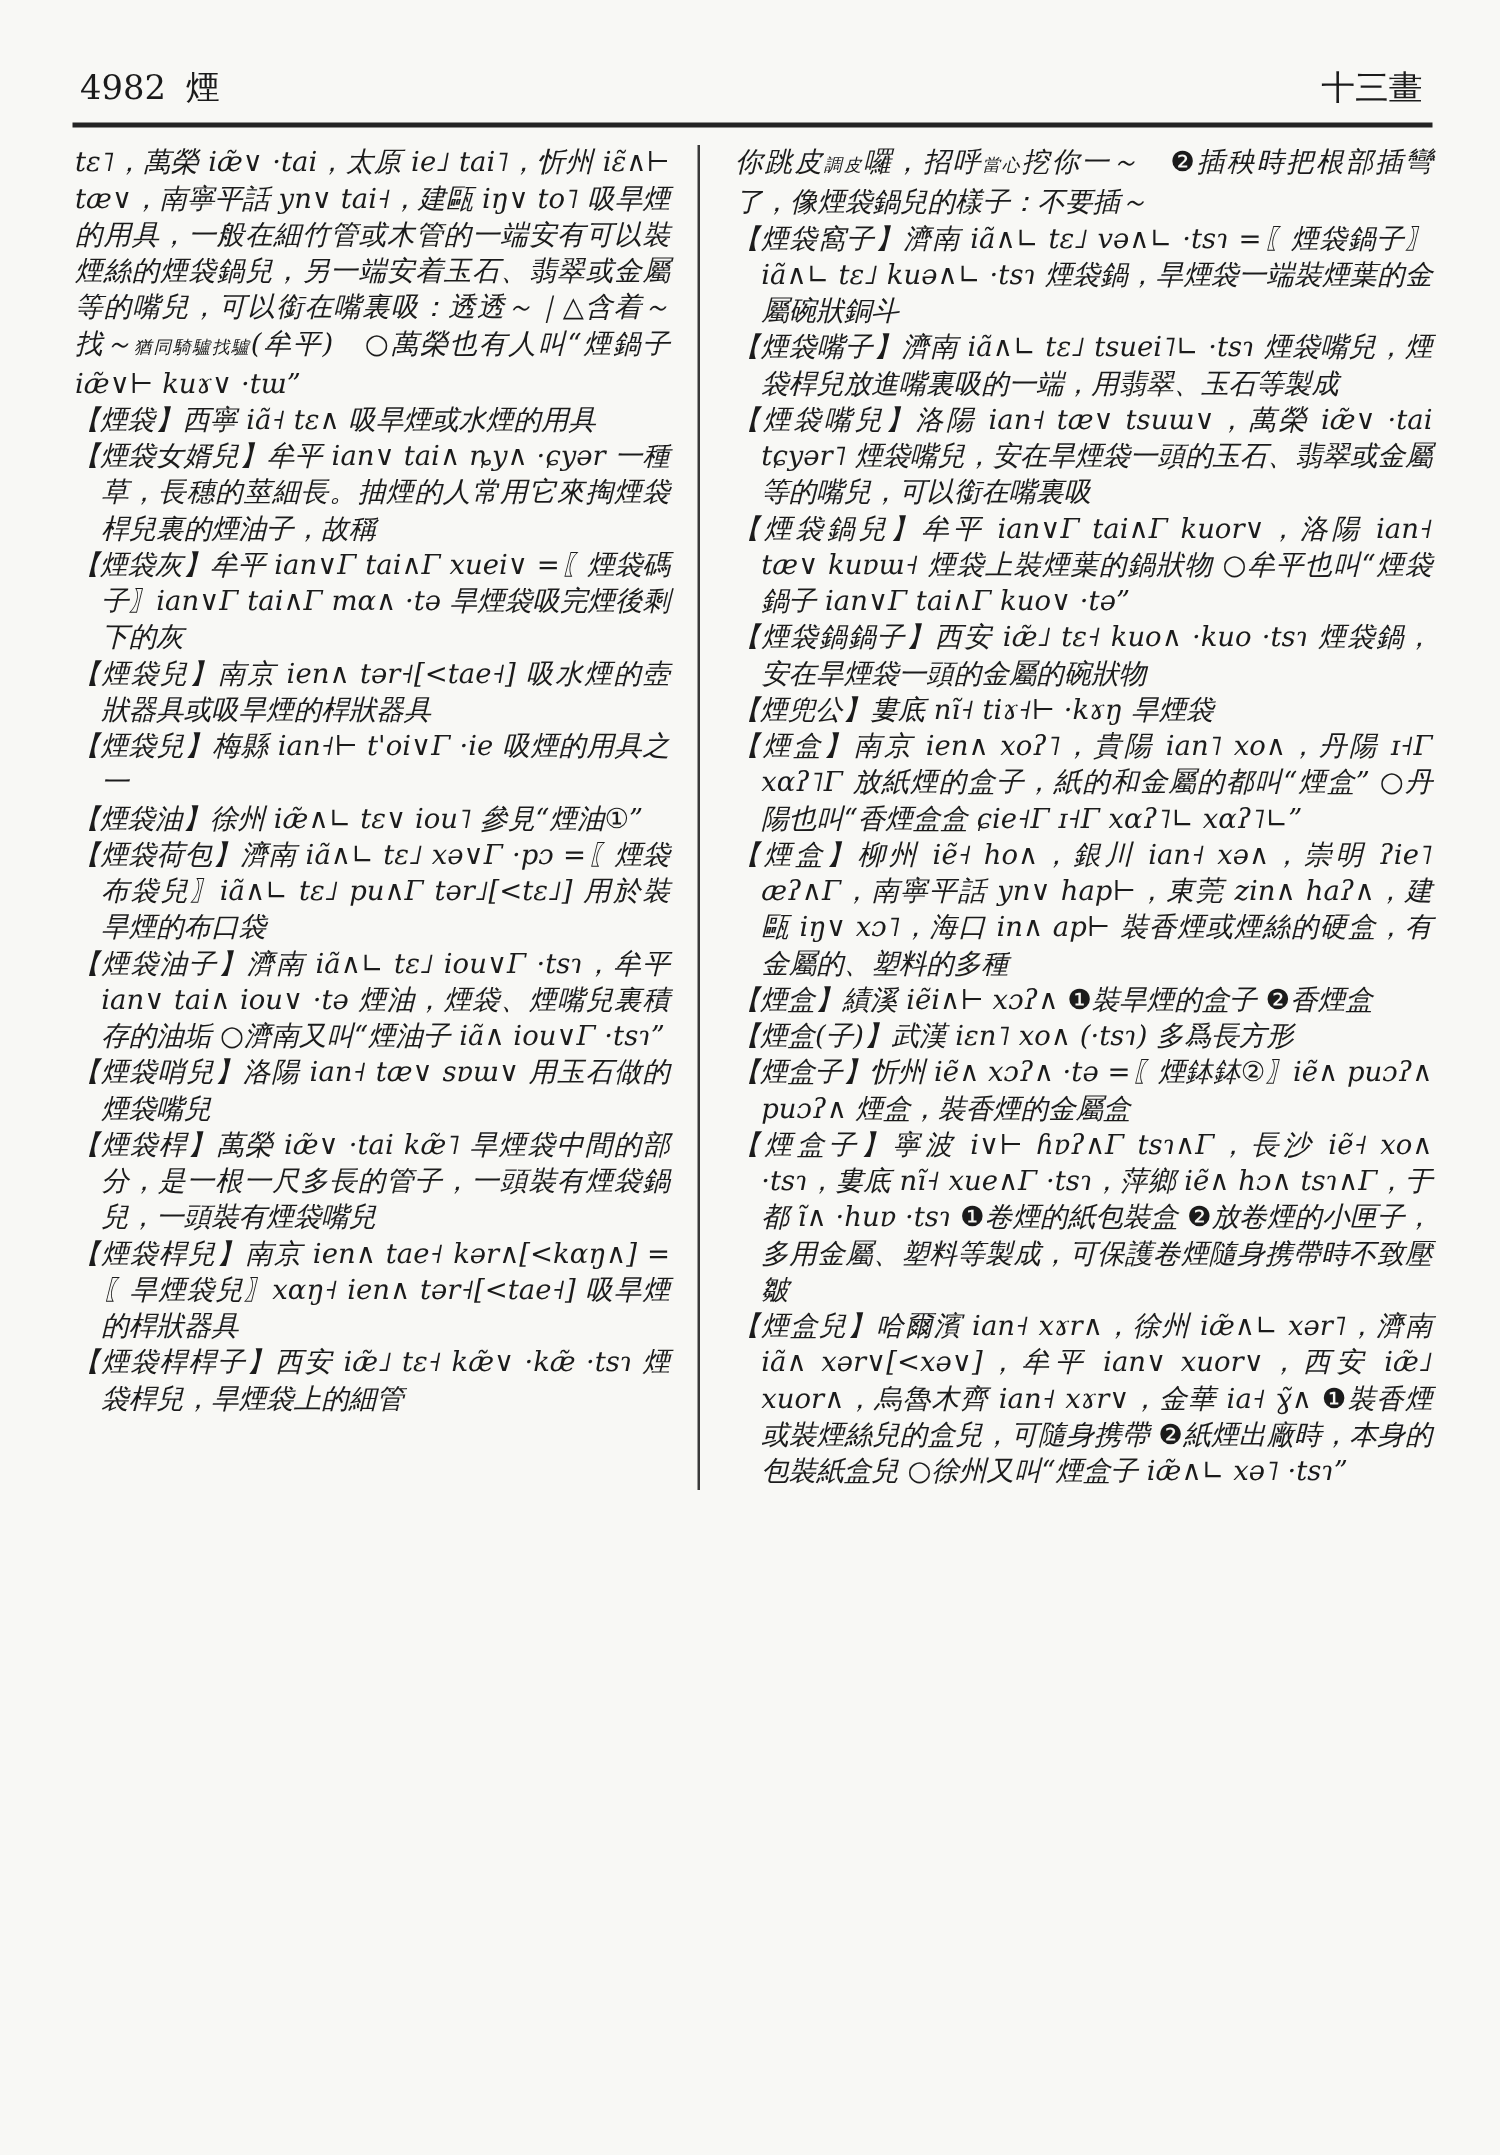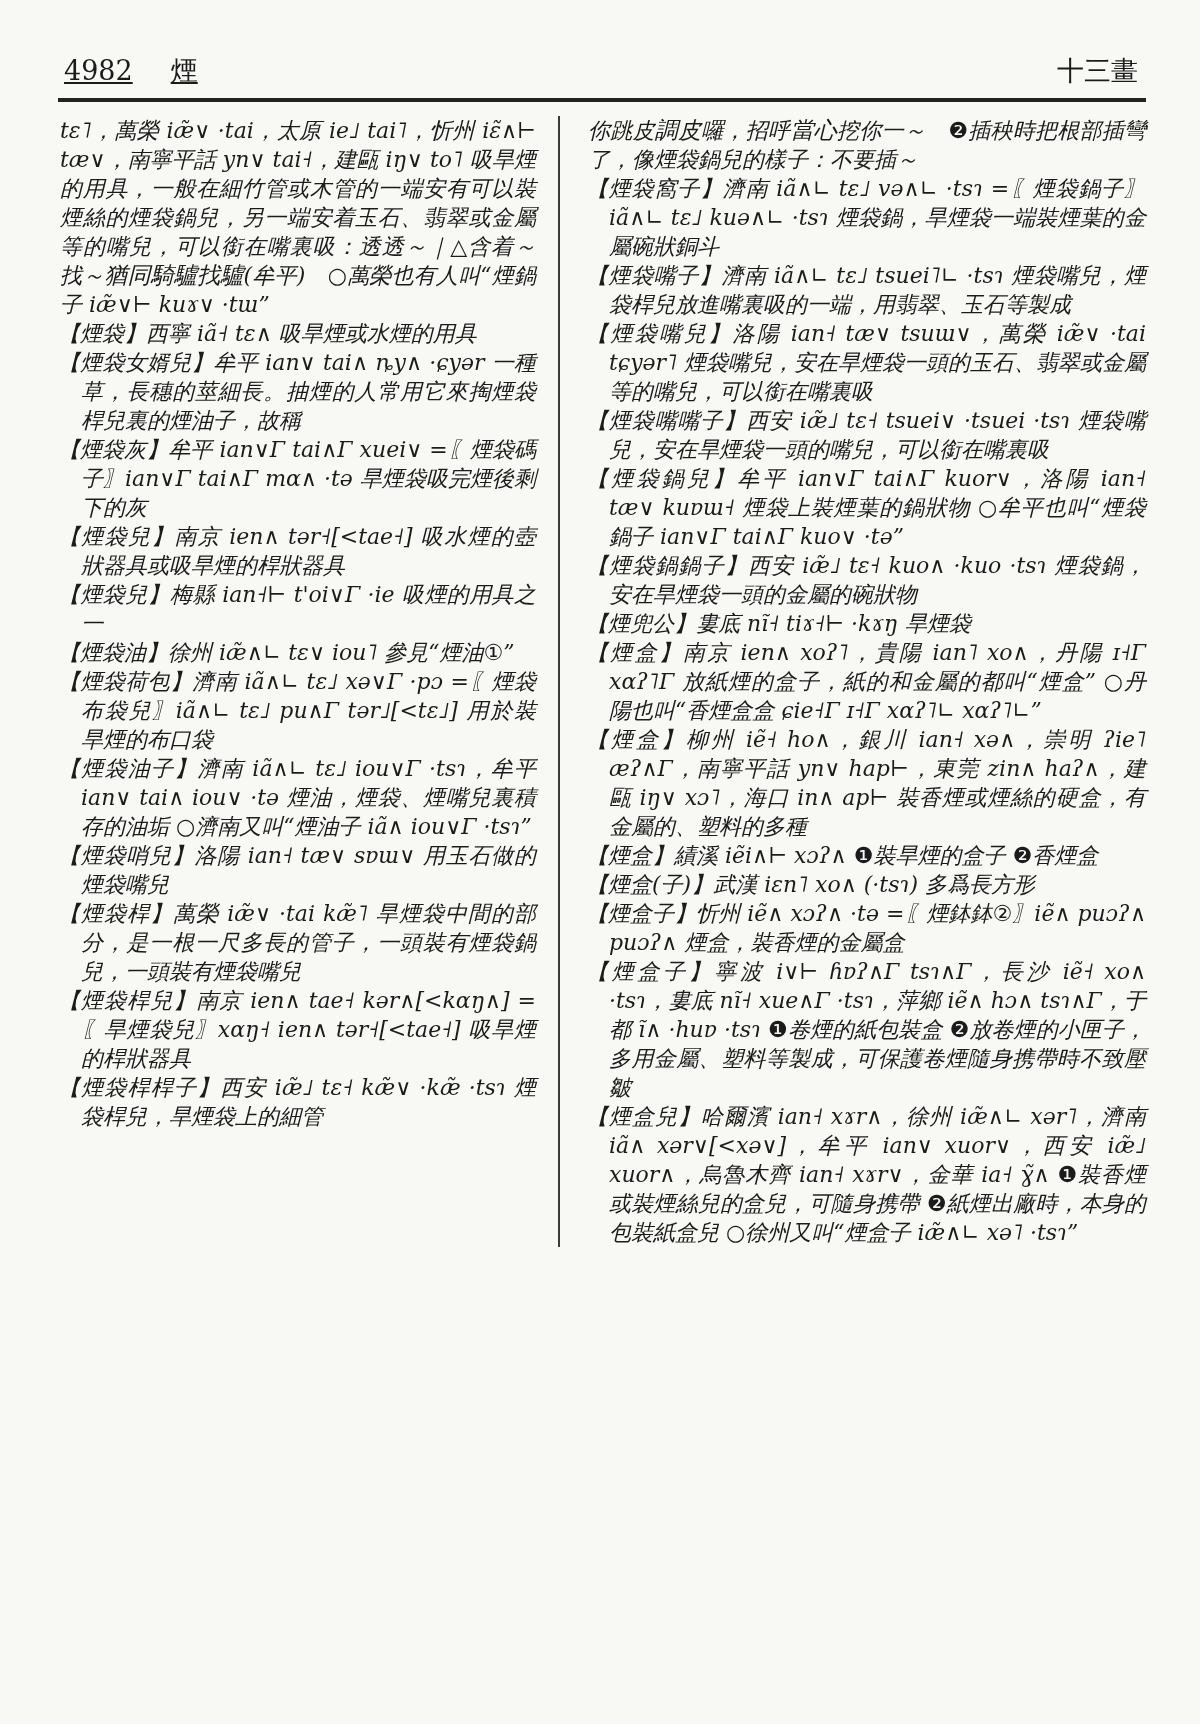--- a/index.html
+++ b/index.html
@@ -4,31 +4,31 @@
 <style>
   html,body{margin:0;padding:0;}
   body{
     width:1200px;height:1724px;overflow:hidden;
     background:#f8f8f5;color:#1b1b1b;
     font-family:"DejaVu Serif","DejaVu Sans","Liberation Serif",serif;
   }
   .page{padding:56px 54px 0 58px;}
   .header{display:flex;justify-content:space-between;align-items:baseline;
     font-size:27px;line-height:30px;padding:0 8px 0 6px;}
-  .header-left{display:flex;gap:38px;text-decoration:underline;}
+  .header-left{display:flex;gap:16px;}
   .rule{border-top:4px solid #242424;margin-top:12px;}
   .columns{display:flex;margin-top:14px;align-items:stretch;}
   .col-left{width:478px;padding-right:22px;}
   .col-right{flex:1;border-left:2px solid #3a3a3a;padding-left:26px;}
   p.entry{
     margin:0;font-size:22px;line-height:29px;text-align:justify;
     padding-left:23px;text-indent:-23px;font-style:italic;
   }
   p.entry.cont{padding-left:2px;text-indent:0;}
-  .small{font-size:23px;}
+  .small{font-size:14px;}
 </style>
 </head>
 <body style="background: rgb(248, 248, 245); color: rgb(27, 27, 27);">
 
 <div class="page">
   <div class="header">
     <div class="header-left">
       <span>4982</span>
       <span>煙</span>
     </div>
@@ -49,21 +49,20 @@
         <p class="entry"><span>【煙袋哨兒】洛陽 ian˧ tæ∨ sɐɯ∨ 用玉石做的煙袋嘴兒</span></p>
         <p class="entry"><span>【煙袋桿】萬榮 iæ̃∨ ·tai kæ̃˥ 旱煙袋中間的部分，是一根一尺多長的管子，一頭裝有煙袋鍋兒，一頭裝有煙袋嘴兒</span></p>
         <p class="entry"><span>【煙袋桿兒】南京 ien∧ tae˧ kər∧[&lt;kɑŋ∧] =〖旱煙袋兒〗xɑŋ˧ ien∧ tər˧[&lt;tae˧] 吸旱煙的桿狀器具</span></p>
         <p class="entry"><span>【煙袋桿桿子】西安 iæ̃˩ tɛ˧ kæ̃∨ ·kæ̃ ·tsɿ 煙袋桿兒，旱煙袋上的細管</span></p>
       </div>
     <div class="col-right">
         <p class="entry cont"><span>你跳皮</span><span class="small">調皮</span><span>囉，招呼</span><span class="small">當心</span><span>挖你一～　❷插秧時把根部插彎了，像煙袋鍋兒的樣子：不要插～</span></p>
         <p class="entry"><span>【煙袋窩子】濟南 iã∧∟ tɛ˩ və∧∟ ·tsɿ =〖煙袋鍋子〗iã∧∟ tɛ˩ kuə∧∟ ·tsɿ 煙袋鍋，旱煙袋一端裝煙葉的金屬碗狀銅斗</span></p>
         <p class="entry"><span>【煙袋嘴子】濟南 iã∧∟ tɛ˩ tsuei˥∟ ·tsɿ 煙袋嘴兒，煙袋桿兒放進嘴裏吸的一端，用翡翠、玉石等製成</span></p>
         <p class="entry"><span>【煙袋嘴兒】洛陽 ian˧ tæ∨ tsuɯ∨，萬榮 iæ̃∨ ·tai tɕyər˥ 煙袋嘴兒，安在旱煙袋一頭的玉石、翡翠或金屬等的嘴兒，可以銜在嘴裏吸</span></p>
-        <p class="entry"><span>【煙袋嘴嘴子】西安 iæ̃˩ tɛ˧ tsuei∨ ·tsuei ·tsɿ 煙袋嘴兒，安在旱煙袋一頭的嘴兒，可以銜在嘴裏吸</span></p>
         <p class="entry"><span>【煙袋鍋兒】牟平 ian∨Γ tai∧Γ kuor∨，洛陽 ian˧ tæ∨ kuɐɯ˧ 煙袋上裝煙葉的鍋狀物 ○牟平也叫“煙袋鍋子 ian∨Γ tai∧Γ kuo∨ ·tə”</span></p>
         <p class="entry"><span>【煙袋鍋鍋子】西安 iæ̃˩ tɛ˧ kuo∧ ·kuo ·tsɿ 煙袋鍋，安在旱煙袋一頭的金屬的碗狀物</span></p>
         <p class="entry"><span>【煙兜公】婁底 nĩ˧ tiɤ˧⊢ ·kɤŋ 旱煙袋</span></p>
         <p class="entry"><span>【煙盒】南京 ien∧ xoʔ˥，貴陽 ian˥ xo∧，丹陽 ɪ˧Γ xɑʔ˥Γ 放紙煙的盒子，紙的和金屬的都叫“煙盒” ○丹陽也叫“香煙盒盒 ɕie˧Γ ɪ˧Γ xɑʔ˥∟ xɑʔ˥∟”</span></p>
         <p class="entry"><span>【煙盒】柳州 iẽ˧ ho∧，銀川 ian˧ xə∧，崇明 ʔie˥ æʔ∧Γ，南寧平話 yn∨ hap⊢，東莞 zin∧ haʔ∧，建甌 iŋ∨ xɔ˥，海口 in∧ ap⊢ 裝香煙或煙絲的硬盒，有金屬的、塑料的多種</span></p>
         <p class="entry"><span>【煙盒】績溪 iẽi∧⊢ xɔʔ∧ ❶裝旱煙的盒子 ❷香煙盒</span></p>
         <p class="entry"><span>【煙盒(子)】武漢 iɛn˥ xo∧ (·tsɿ) 多爲長方形</span></p>
         <p class="entry"><span>【煙盒子】忻州 iẽ∧ xɔʔ∧ ·tə =〖煙鉢鉢②〗iẽ∧ puɔʔ∧ puɔʔ∧ 煙盒，裝香煙的金屬盒</span></p>
         <p class="entry"><span>【煙盒子】寧波 i∨⊢ ɦɐʔ∧Γ tsɿ∧Γ，長沙 iẽ˧ xo∧ ·tsɿ，婁底 nĩ˧ xue∧Γ ·tsɿ，萍鄉 iẽ∧ hɔ∧ tsɿ∧Γ，于都 ĩ∧ ·huɐ ·tsɿ ❶卷煙的紙包裝盒 ❷放卷煙的小匣子，多用金屬、塑料等製成，可保護卷煙隨身携帶時不致壓皺</span></p>
         <p class="entry"><span>【煙盒兒】哈爾濱 ian˧ xɤr∧，徐州 iæ̃∧∟ xər˥，濟南 iã∧ xər∨[&lt;xə∨]，牟平 ian∨ xuor∨，西安 iæ̃˩ xuor∧，烏魯木齊 ian˧ xɤr∨，金華 ia˧ ɣ̃∧ ❶裝香煙或裝煙絲兒的盒兒，可隨身携帶 ❷紙煙出廠時，本身的包裝紙盒兒 ○徐州又叫“煙盒子 iæ̃∧∟ xə˥ ·tsɿ”</span></p>

